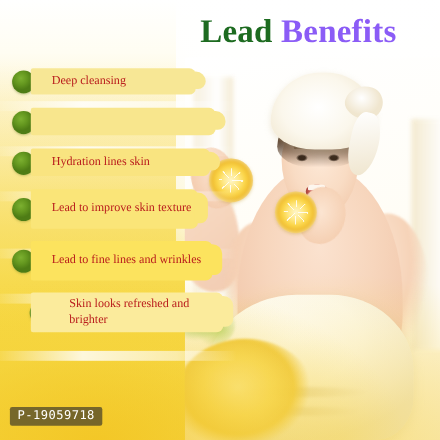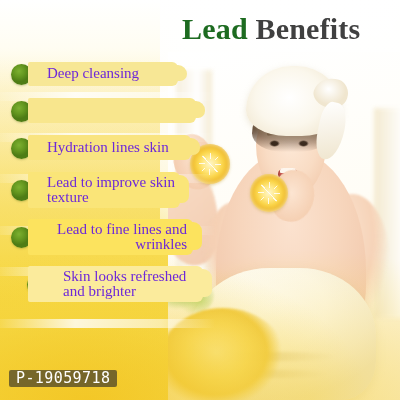--- a/index.html
+++ b/index.html
@@ -224,21 +224,21 @@
     text-align:center;
     font-size:30px;line-height:1;
     font-weight:bold;
     letter-spacing:.2px;
     padding-left:182px;
     box-sizing:border-box;
     text-align:left;
     white-space:nowrap;
   }
   .headline .hl-green{color:#1d6b20;}
-  .headline .hl-black{color:#404040;}
+  .headline .hl-black{color:#8b5cf6;}
 
   
   .list{
     position:absolute;left:0;top:60px;width:215px;
   }
   .item{
     position:relative;
     display:flex;
     align-items:center;
     min-height:28px;
@@ -248,23 +248,23 @@
     flex:0 0 auto;
     width:21px;height:21px;border-radius:50%;
     margin-left:11px;margin-right:10px;
     background:radial-gradient(50% 50% at 38% 34%, #7cb030 0%, #64971f 55%, #4e7c15 100%);
     box-shadow:0 1px 2px rgba(100,120,30,.35);
   }
   .hl{
     position:relative;
     display:inline-block;
     padding:3px 10px 4px 5px;
-    font-size:15px;
+    font-size:11px;
     line-height:15px;
-    color:#6d28d9;
+    color:#b91c1c;
     z-index:2;
   }
   .band{
     position:absolute;
     left:28px;
     z-index:1;
     border-radius:2px 6px 6px 2px;
   }
   .band::after{
     content:"";
@@ -291,21 +291,21 @@
     background:linear-gradient(90deg,rgba(255,255,255,.1),rgba(255,255,255,.82) 35%,rgba(255,255,255,.55) 75%,rgba(255,255,255,0));
     z-index:0;
   }
 
   
   .watermark{
     position:absolute;left:9px;top:370px;
     background:rgba(40,40,40,.62);
     color:#ffffff;
     font-family:"DejaVu Sans Mono","Liberation Mono",monospace;
-    font-size:15px;
+    font-size:11px;
     letter-spacing:.4px;
     padding:2px 7px 3px 7px;
     border-radius:2px;
     z-index:20;
     line-height:12px;
   }
 </style>
 </head>
 <body>
 
@@ -384,21 +384,21 @@
       <div class="band band-4" style="left:28px;top:1px;width:152px;height:36px;"></div>
       <div class="bullet"></div>
       <div class="hl" style="width:132px;">Lead to improve skin texture</div>
     </div>
 
     <div class="sheen" style="top:166px;"></div>
 
 
     <div class="sheen" style="top:207px;"></div>
 
-    <div class="item" style="min-height:38px;text-align:right;">
+    <div class="item" style="min-height:38px;">
       <div class="band band-6" style="left:28px;top:1px;width:165px;height:36px;"></div>
       <div class="bullet"></div>
       <div class="hl" style="width:140px;">Lead to fine lines and wrinkles</div>
     </div>
 
     <div class="sheen" style="top:259px;"></div>
 
     <div class="item" style="min-height:38px;padding-left:16px;">
       <div class="band band-7" style="left:28px;top:1px;width:175px;height:36px;"></div>
       <div class="bullet"></div>

